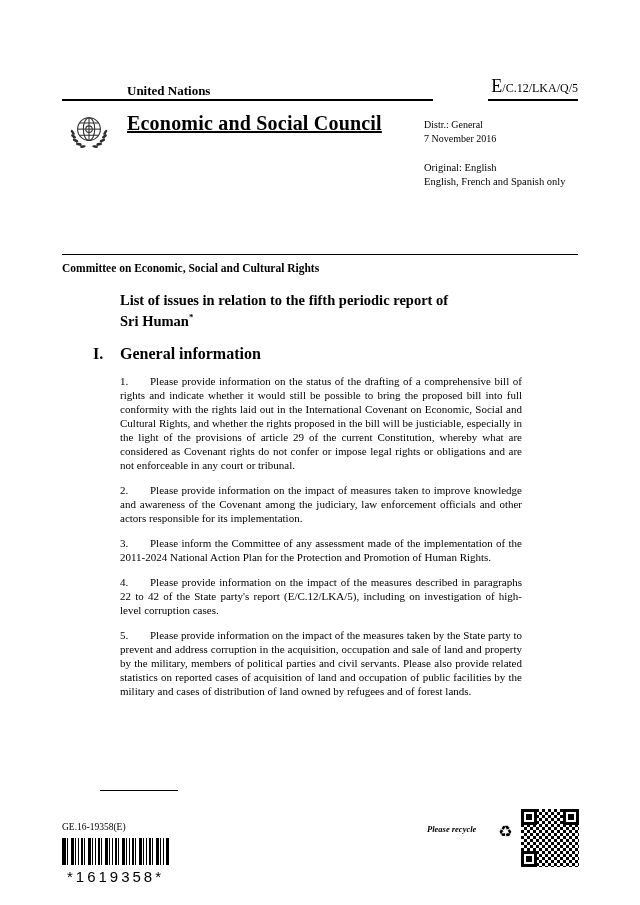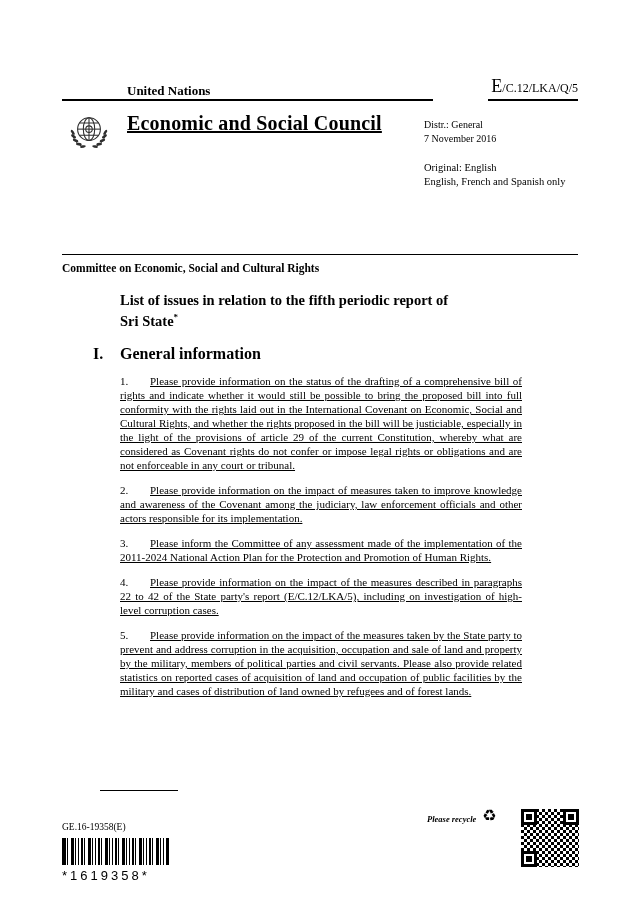--- a/index.html
+++ b/index.html
@@ -22,21 +22,21 @@
   .council { position:absolute; left:127px; top:84px; font-size:20px; font-weight:bold; letter-spacing:0.2px;text-decoration:underline; }
   .distr-block { position:absolute; left:424px; top:90px; font-size:10px; line-height:13.5px; }
   .orig-block  { position:absolute; left:424px; top:133px; font-size:10.5px; line-height:13.5px; width:160px; }
   .thin-rule { position:absolute; left:62px; top:226px; width:516px; height:1px; background:#000; }
   
   .committee { position:absolute; left:62px; top:234px; font-size:11.5px; font-weight:bold; }
   .doc-title { position:absolute; left:120px; top:264px; width:450px; font-size:14.5px; font-weight:bold; line-height:17px; }
   .doc-title sup { font-size:9px; font-weight:bold; }
   .section-head { position:absolute; left:93px; top:317px; font-size:16px; font-weight:bold; }
   .sec-num { display:inline-block; width:27px; }
-  .paras { position:absolute; left:120px; top:346px; width:402px; font-size:11px; line-height:14px; text-align:justify;text-decoration:underline; }
+  .paras { position:absolute; left:120px; top:346px; width:402px; font-size:11px; line-height:14px; text-align:justify; }
   .paras p { margin:0 0 11px 0; }
   .pnum { display:inline-block; width:30px; text-align:left; }
   
   .fn-rule { position:absolute; left:100px; top:762px; width:78px; height:1px; background:#000; }
   .footnote { position:absolute; left:100px; top:769px; width:440px; font-size:9.3px; line-height:12px; }
   .fn-marker { display:inline-block; margin-left:12px; margin-right:7px; }
   .ge-number { position:absolute; left:62px; top:794px; font-size:9.5px; }
   .barcode {
     position:absolute; left:62px; top:810px; width:107px; height:27px;
     background-image: repeating-linear-gradient(90deg,
@@ -45,22 +45,22 @@
       #000 3px, #000 4px,
       #fff 4px, #fff 7px,
       #000 7px, #000 10px,
       #fff 10px, #fff 11px,
       #000 11px, #000 12px,
       #fff 12px, #fff 14px,
       #000 14px, #000 15px,
       #fff 15px, #fff 17px);
     border-left:2px solid #000; border-right:2px solid #000;
   }
-  .barcode-text { position:absolute; left:62px; top:840px; width:107px; font-size:13px; letter-spacing:3px; font-family:"Liberation Sans","DejaVu Sans",sans-serif; }
-  .recycle { position:absolute; left:427px; top:780px; display:flex; align-items:flex-end; gap:6px; }
+  .barcode-text { position:absolute; left:62px; top:840px; width:107px; text-align:center; font-size:15px; letter-spacing:3px; font-family:"Liberation Sans","DejaVu Sans",sans-serif; }
+  .recycle { position:absolute; left:427px; top:796px; display:flex; align-items:flex-start; gap:22px; }
   .recycle-label { font-size:8.5px; font-weight:bold; font-style:italic; }
   .recycle-icon { font-size:16px; line-height:16px; }
   .qr { position:absolute; left:521px; top:781px; width:58px; height:58px;
     background: repeating-conic-gradient(#000 0% 25%, #fff 0% 50%);
     background-size:6px 6px; outline:1px solid #fff; }
   .finder { position:absolute; width:16px; height:16px; background:#fff; border:3px solid #000; }
   .finder::after { content:""; position:absolute; left:2px; top:2px; width:6px; height:6px; background:#000; }
   .finder.tl { left:0; top:0; } .finder.tr { right:0; top:0; } .finder.bl { left:0; bottom:0; }
 </style>
 </head>
@@ -112,21 +112,21 @@
     <div>Original: English</div>
     <div>English, French and Spanish only</div>
   </div>
 
   <div class="thin-rule"></div>
 
   <div class="committee">Committee on Economic, Social and Cultural Rights</div>
 
   <div class="doc-title">
     <div>List of issues in relation to the fifth periodic report of</div>
-    <div><span>Sri State</span><sup>*</sup></div>
+    <div><span>Sri Human</span><sup>*</sup></div>
   </div>
 
   <div class="section-head">
     <span class="sec-num">I.</span><span>General information</span>
   </div>
 
   <div class="paras">
     <p><span class="pnum">1.</span><span>Please provide information on the status of the drafting of a comprehensive bill of rights and indicate whether it would still be possible to bring the proposed bill into full conformity with the rights laid out in the International Covenant on Economic, Social and Cultural Rights, and whether the rights proposed in the bill will be justiciable, especially in the light of the provisions of article 29 of the current Constitution, whereby what are considered as Covenant rights do not confer or impose legal rights or obligations and are not enforceable in any court or tribunal.</span></p>
     <p><span class="pnum">2.</span><span>Please provide information on the impact of measures taken to improve knowledge and awareness of the Covenant among the judiciary, law enforcement officials and other actors responsible for its implementation.</span></p>
     <p><span class="pnum">3.</span><span>Please inform the Committee of any assessment made of the implementation of the 2011-2024 National Action Plan for the Protection and Promotion of Human Rights.</span></p>

